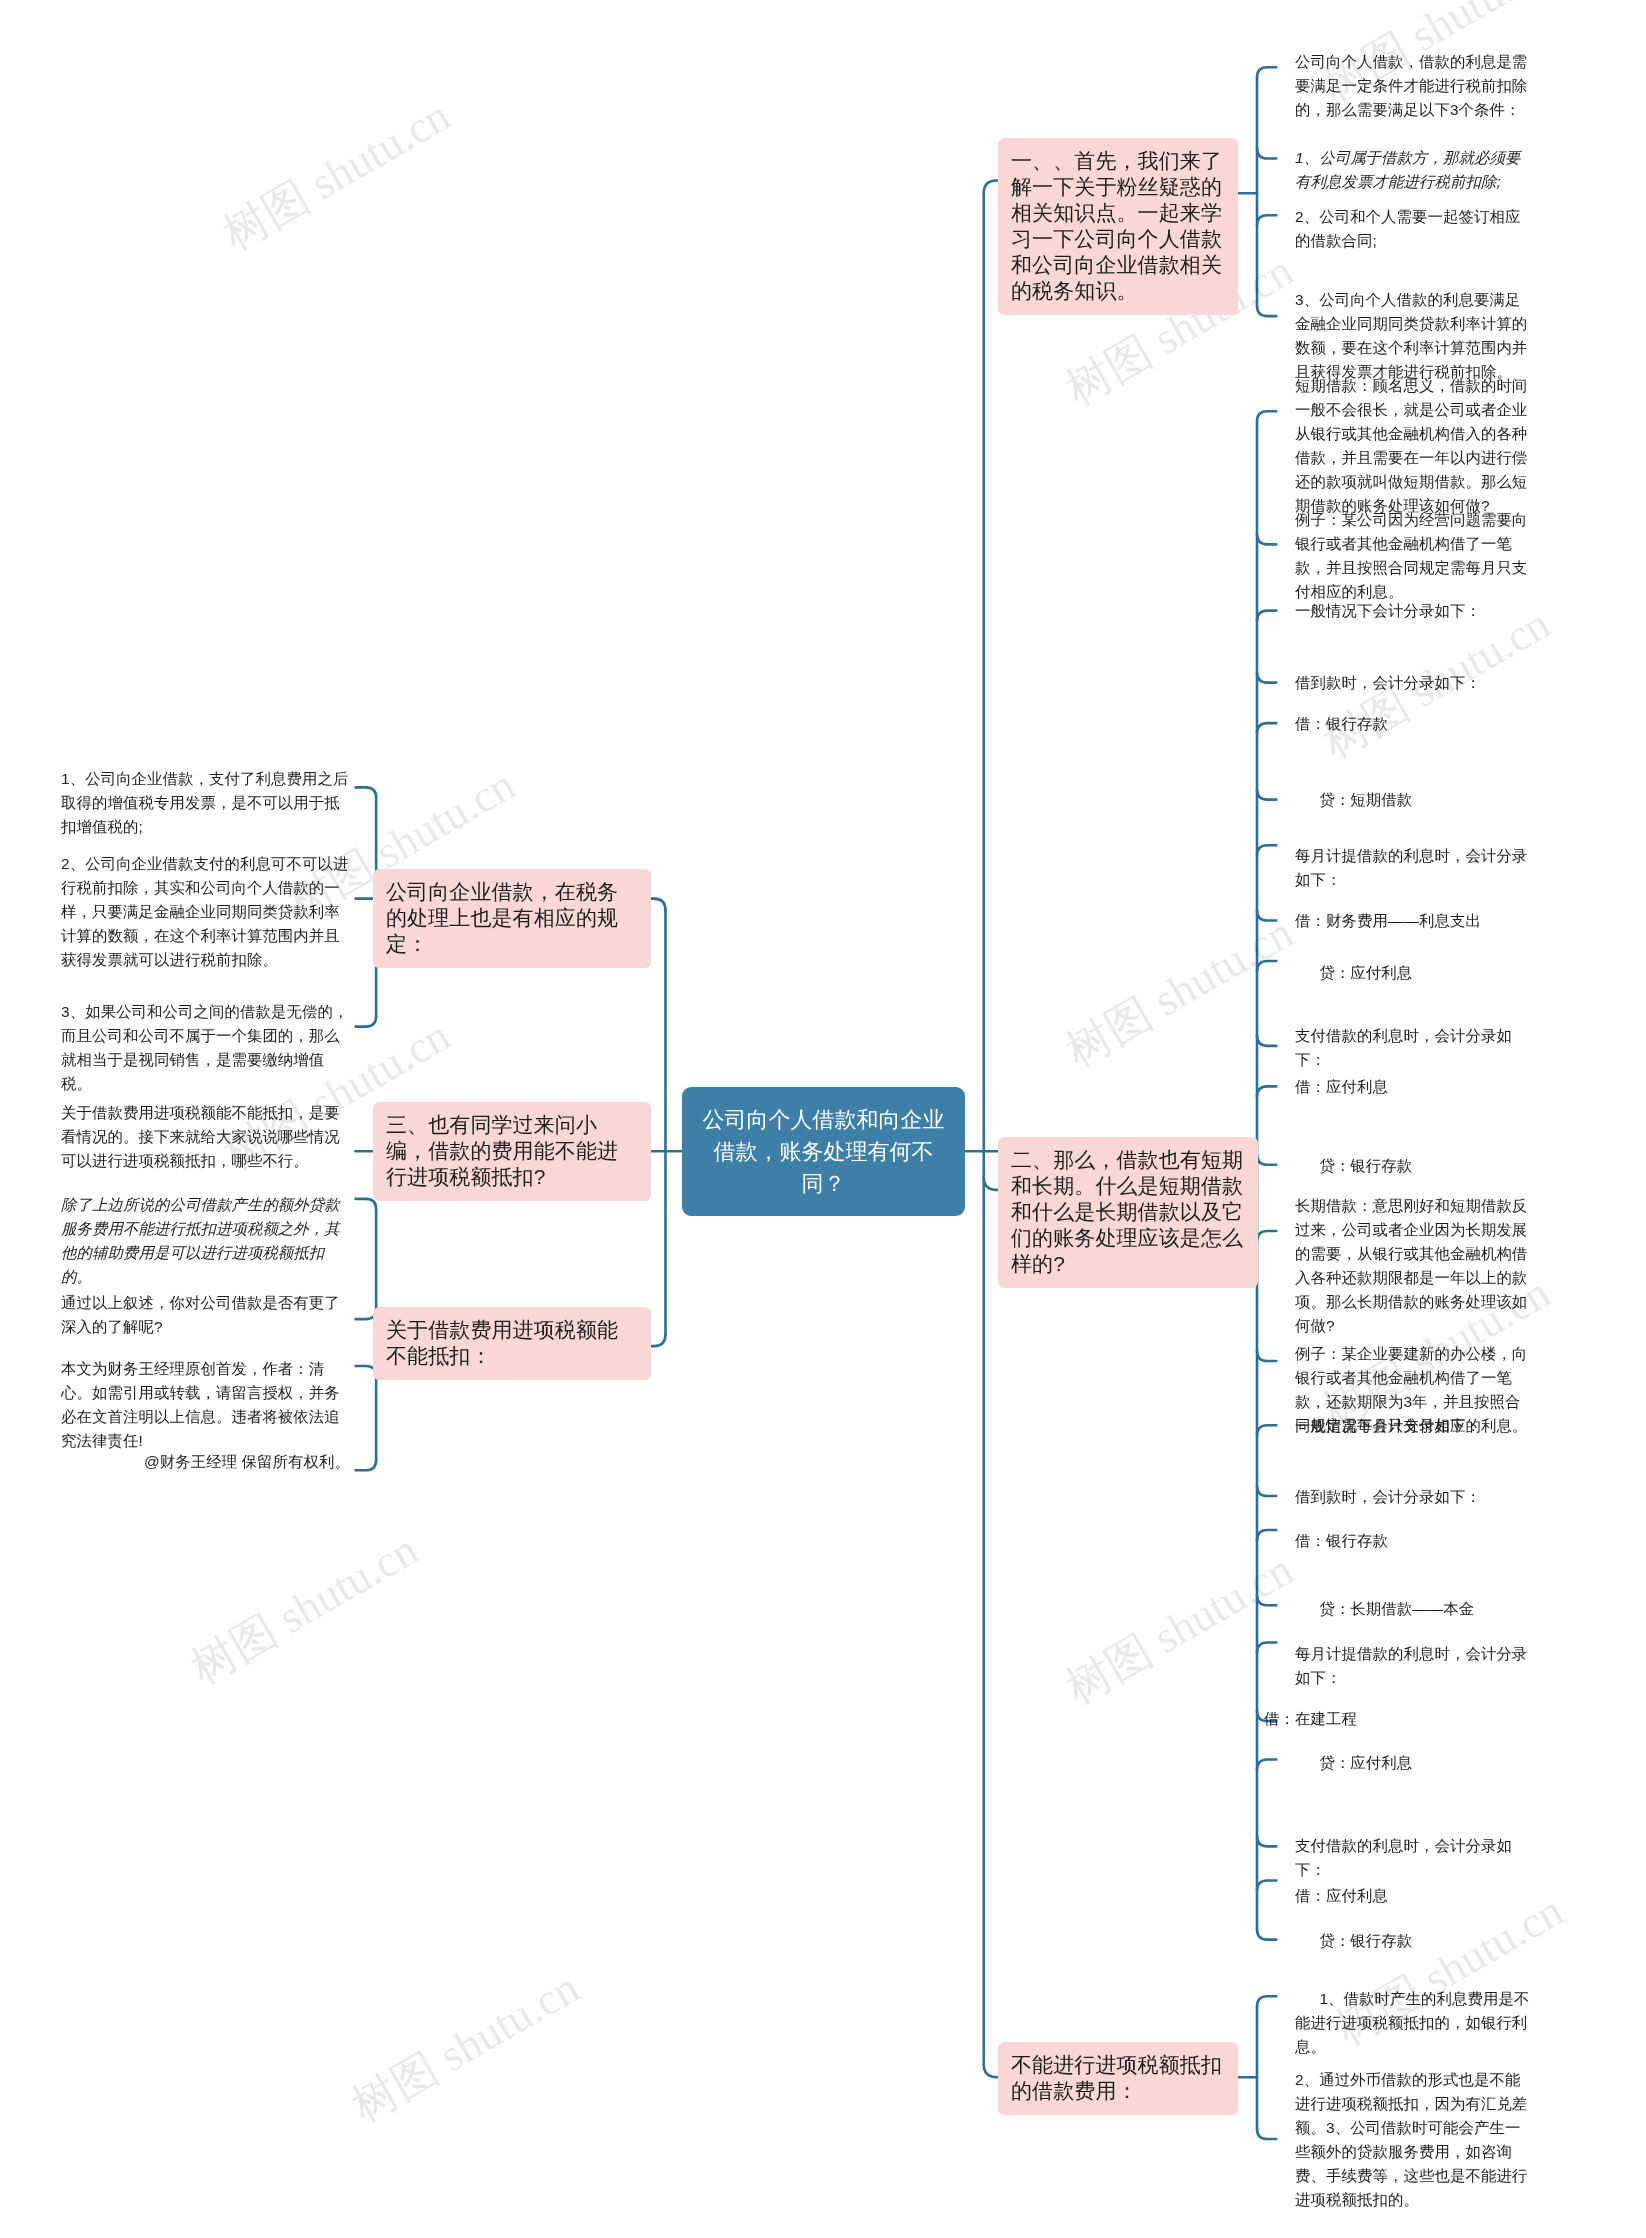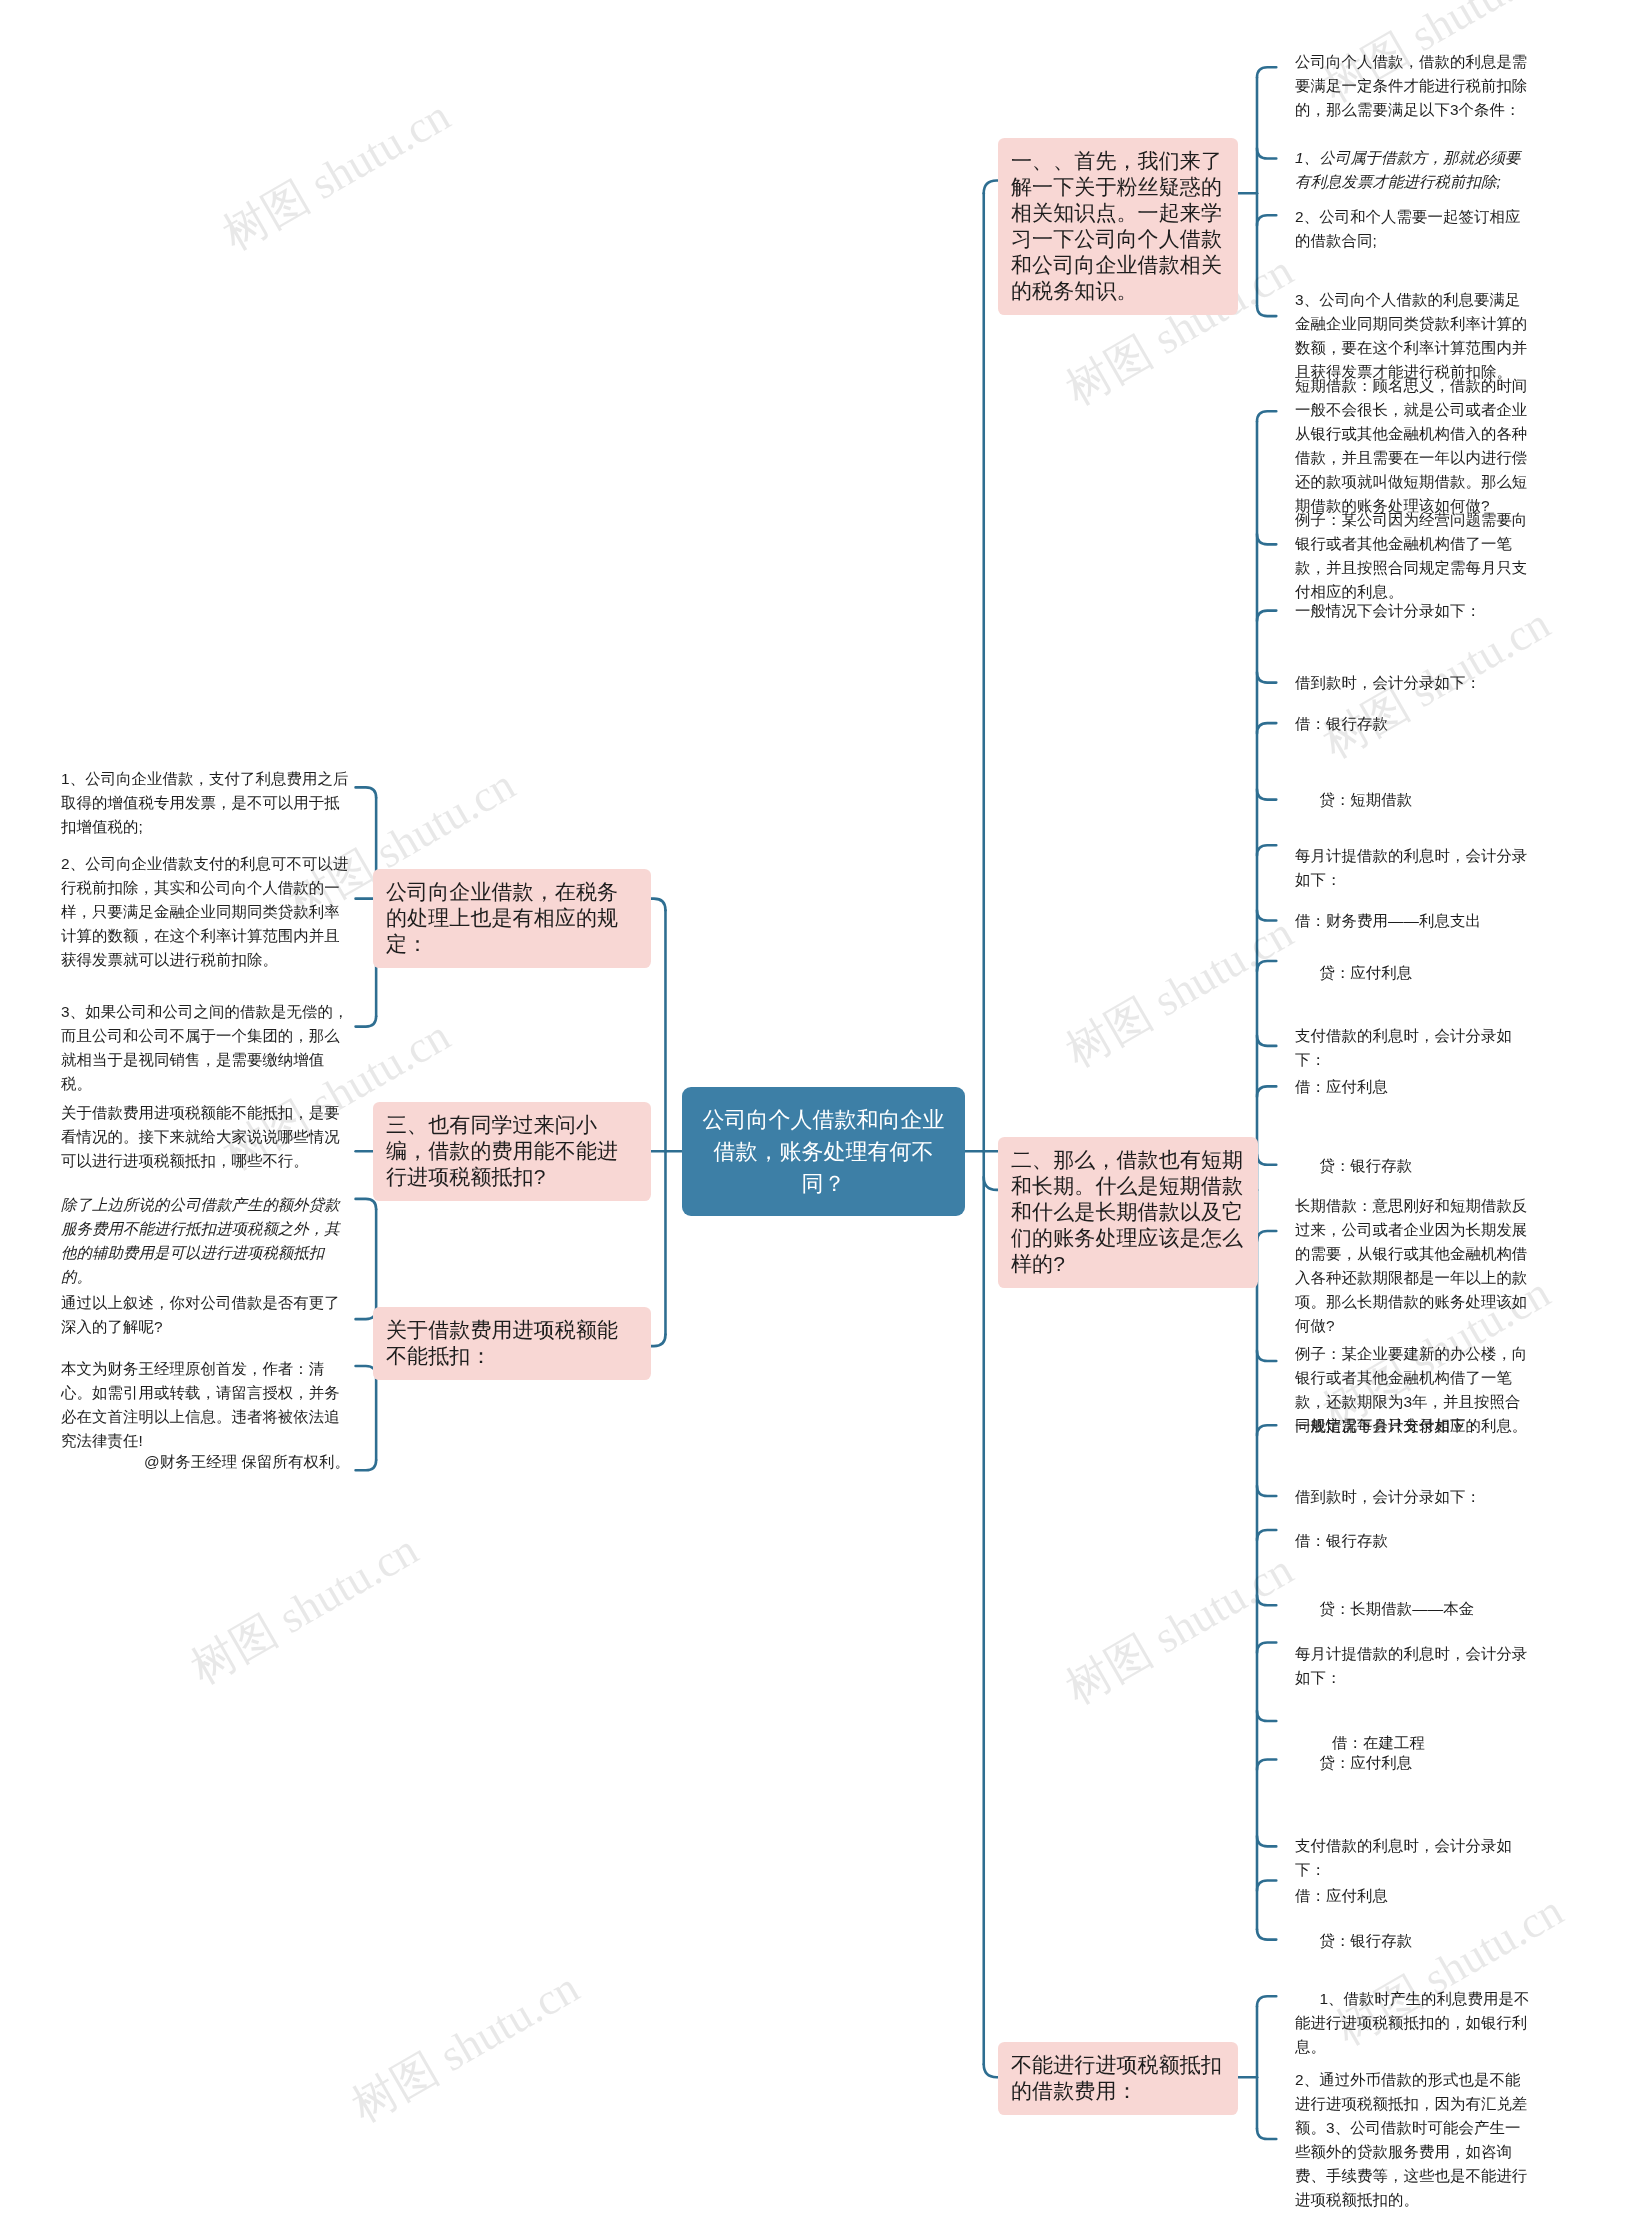--- a/index.html
+++ b/index.html
@@ -182,21 +182,21 @@
   <div class="node leaf" style="left:1295px;top:1024px;width:238px;">支付借款的利息时，会计分录如下：</div>
   <div class="node leaf" style="left:1295px;top:1075px;width:238px;">借：应付利息</div>
   <div class="node leaf indent1" style="left:1295px;top:1154px;width:238px;">贷：银行存款</div>
   <div class="node leaf" style="left:1295px;top:1194px;width:238px;">长期借款：意思刚好和短期借款反过来，公司或者企业因为长期发展的需要，从银行或其他金融机构借入各种还款期限都是一年以上的款项。那么长期借款的账务处理该如何做?</div>
   <div class="node leaf" style="left:1295px;top:1322px;width:238px;margin-top:20px;">例子：某企业要建新的办公楼，向银行或者其他金融机构借了一笔款，还款期限为3年，并且按照合同规定需每月只支付相应的利息。</div>
   <div class="node leaf" style="left:1295px;top:1414px;width:238px;">一般情况下会计分录如下：</div>
   <div class="node leaf" style="left:1295px;top:1485px;width:238px;">借到款时，会计分录如下：</div>
   <div class="node leaf" style="left:1295px;top:1529px;width:238px;">借：银行存款</div>
   <div class="node leaf indent1" style="left:1295px;top:1597px;width:238px;">贷：长期借款——本金</div>
   <div class="node leaf" style="left:1295px;top:1642px;width:238px;">每月计提借款的利息时，会计分录如下：</div>
-  <div class="node leaf" style="left:1332px;top:1707px;width:238px;margin-top:24px;">借：在建工程</div>
+  <div class="node leaf" style="left:1264px;top:1707px;width:238px;">借：在建工程</div>
   <div class="node leaf indent1" style="left:1295px;top:1751px;width:238px;">贷：应付利息</div>
   <div class="node leaf" style="left:1295px;top:1834px;width:238px;">支付借款的利息时，会计分录如下：</div>
   <div class="node leaf" style="left:1295px;top:1884px;width:238px;">借：应付利息</div>
   <div class="node leaf indent1" style="left:1295px;top:1929px;width:238px;">贷：银行存款</div>
 
   <div class="node leaf indent1" style="left:1295px;top:1987px;width:238px;">1、借款时产生的利息费用是不能进行进项税额抵扣的，如银行利息。</div>
   <div class="node leaf" style="left:1295px;top:2068px;width:238px;">2、通过外币借款的形式也是不能进行进项税额抵扣，因为有汇兑差额。3、公司借款时可能会产生一些额外的贷款服务费用，如咨询费、手续费等，这些也是不能进行进项税额抵扣的。</div>
 
   <div class="node pink" style="left:373px;top:869px;width:278px;">公司向企业借款，在税务的处理上也是有相应的规定：</div>
 

